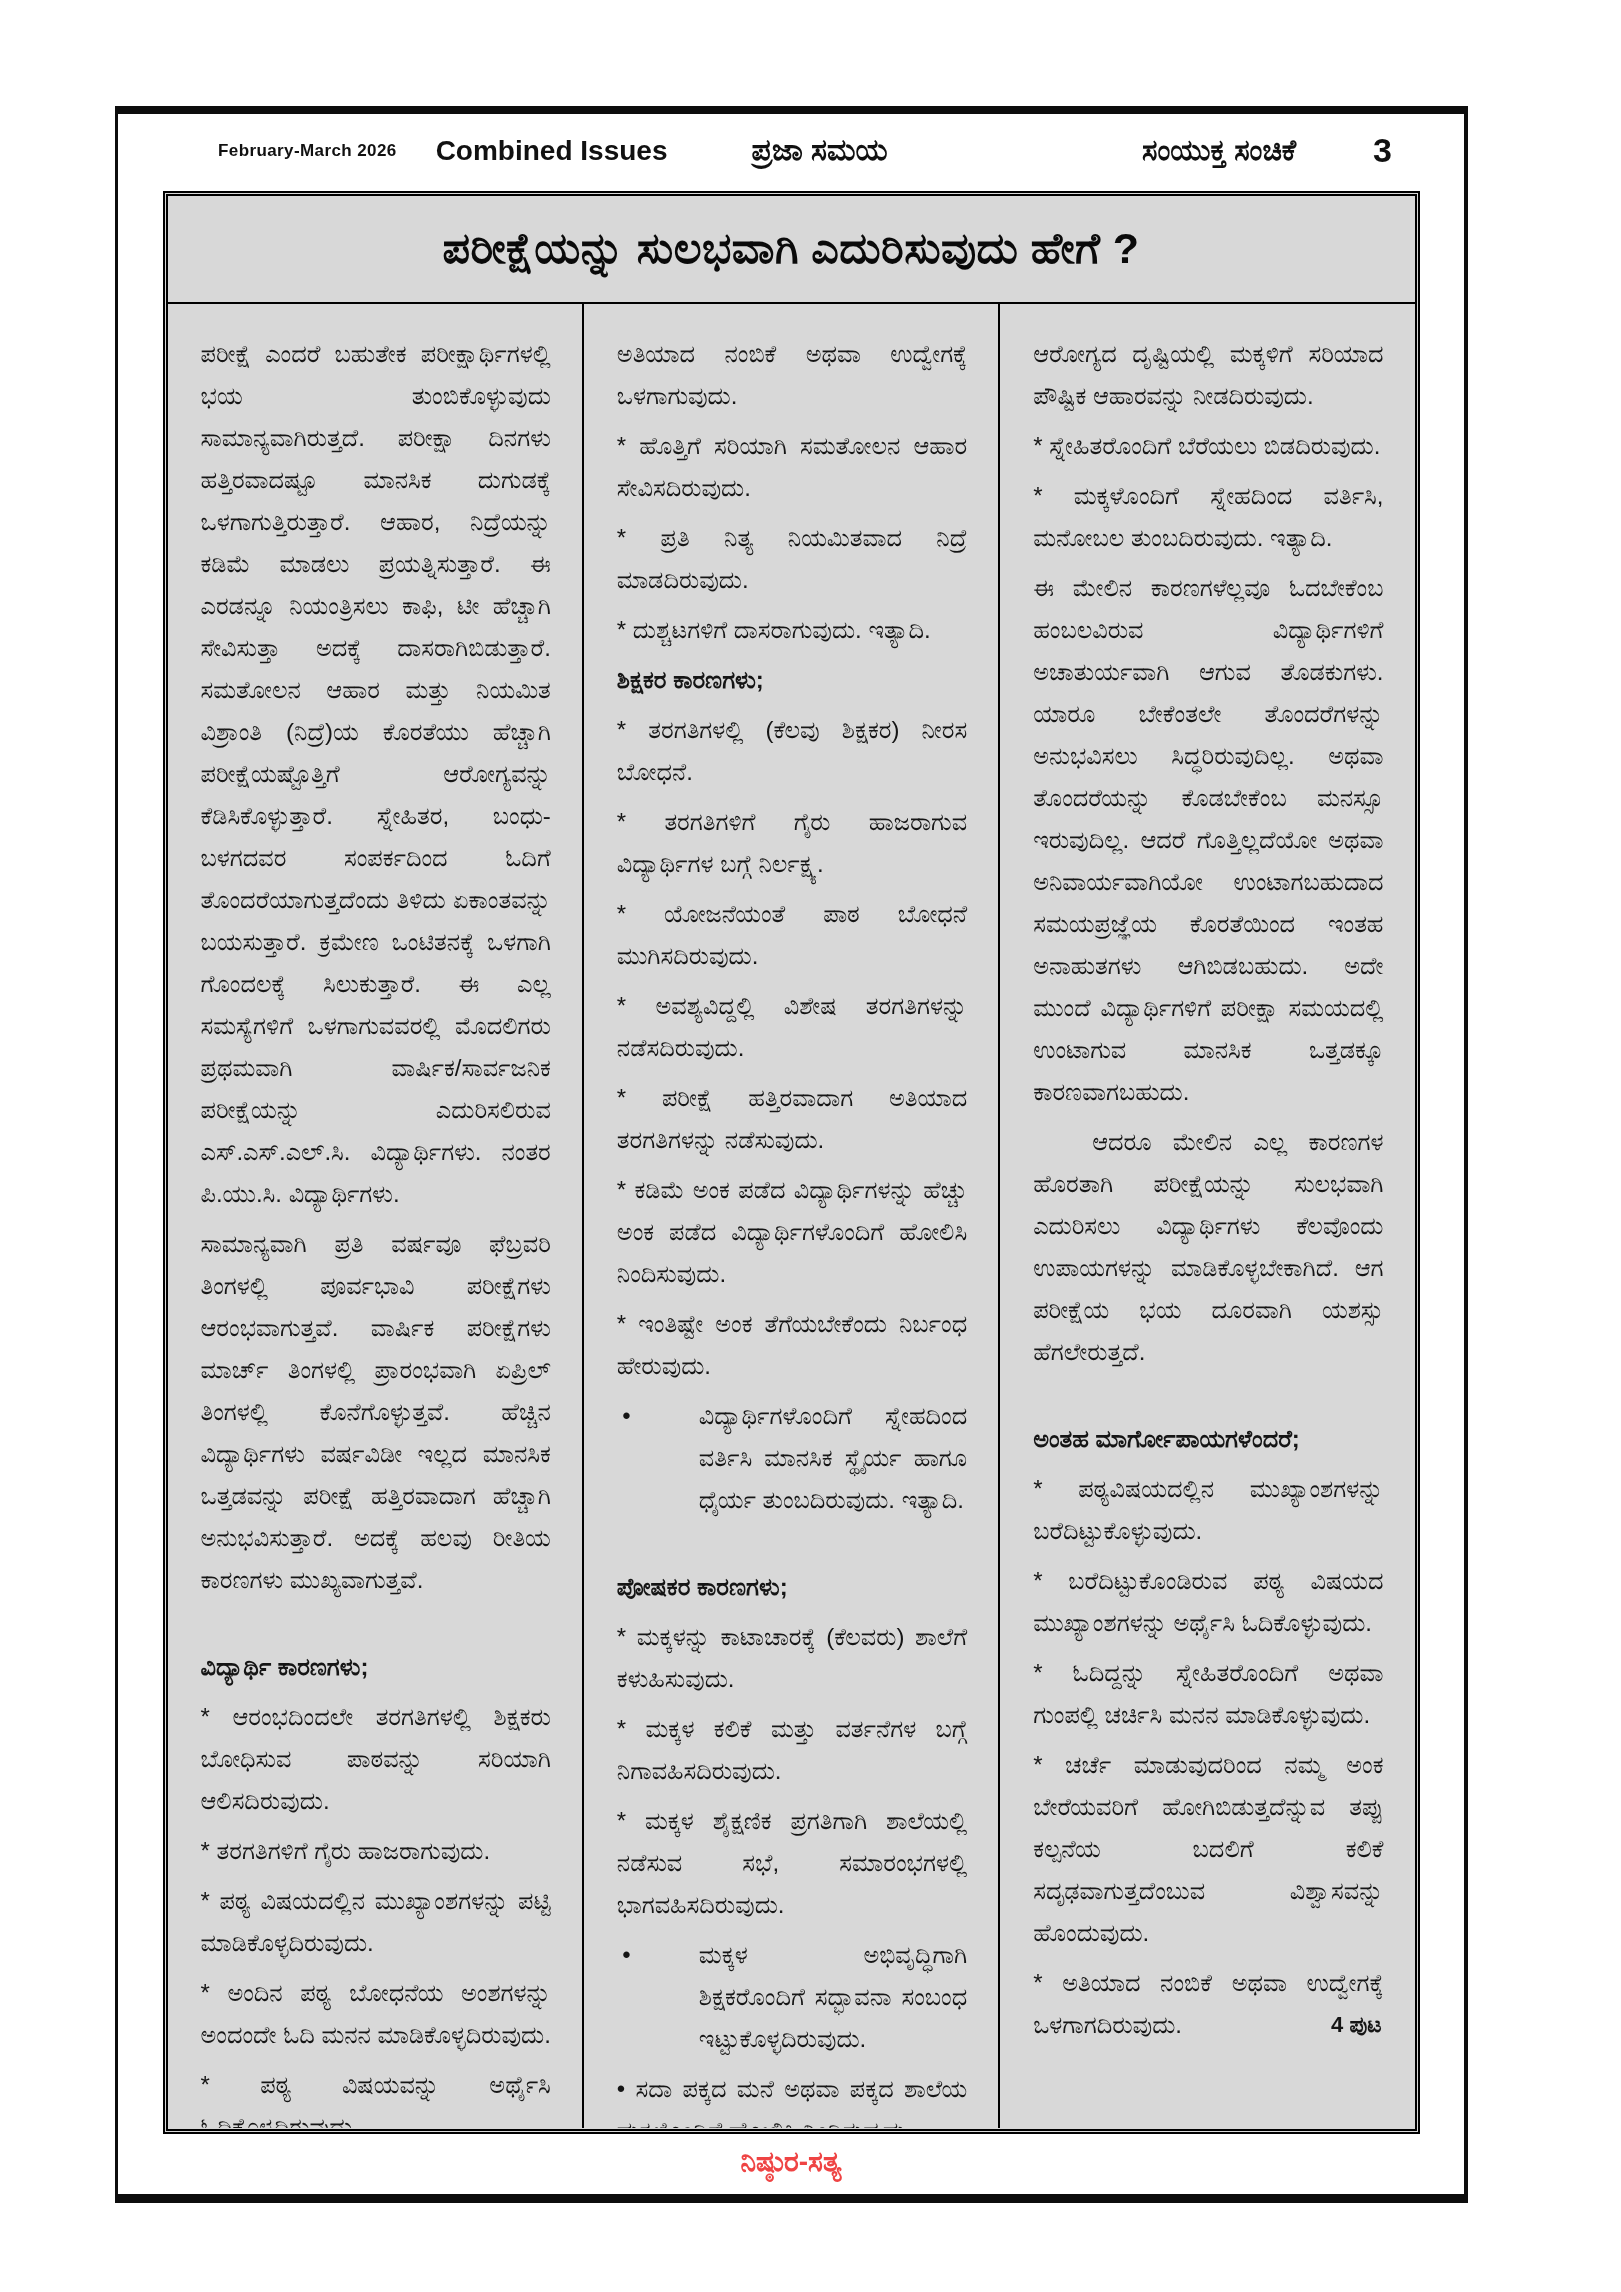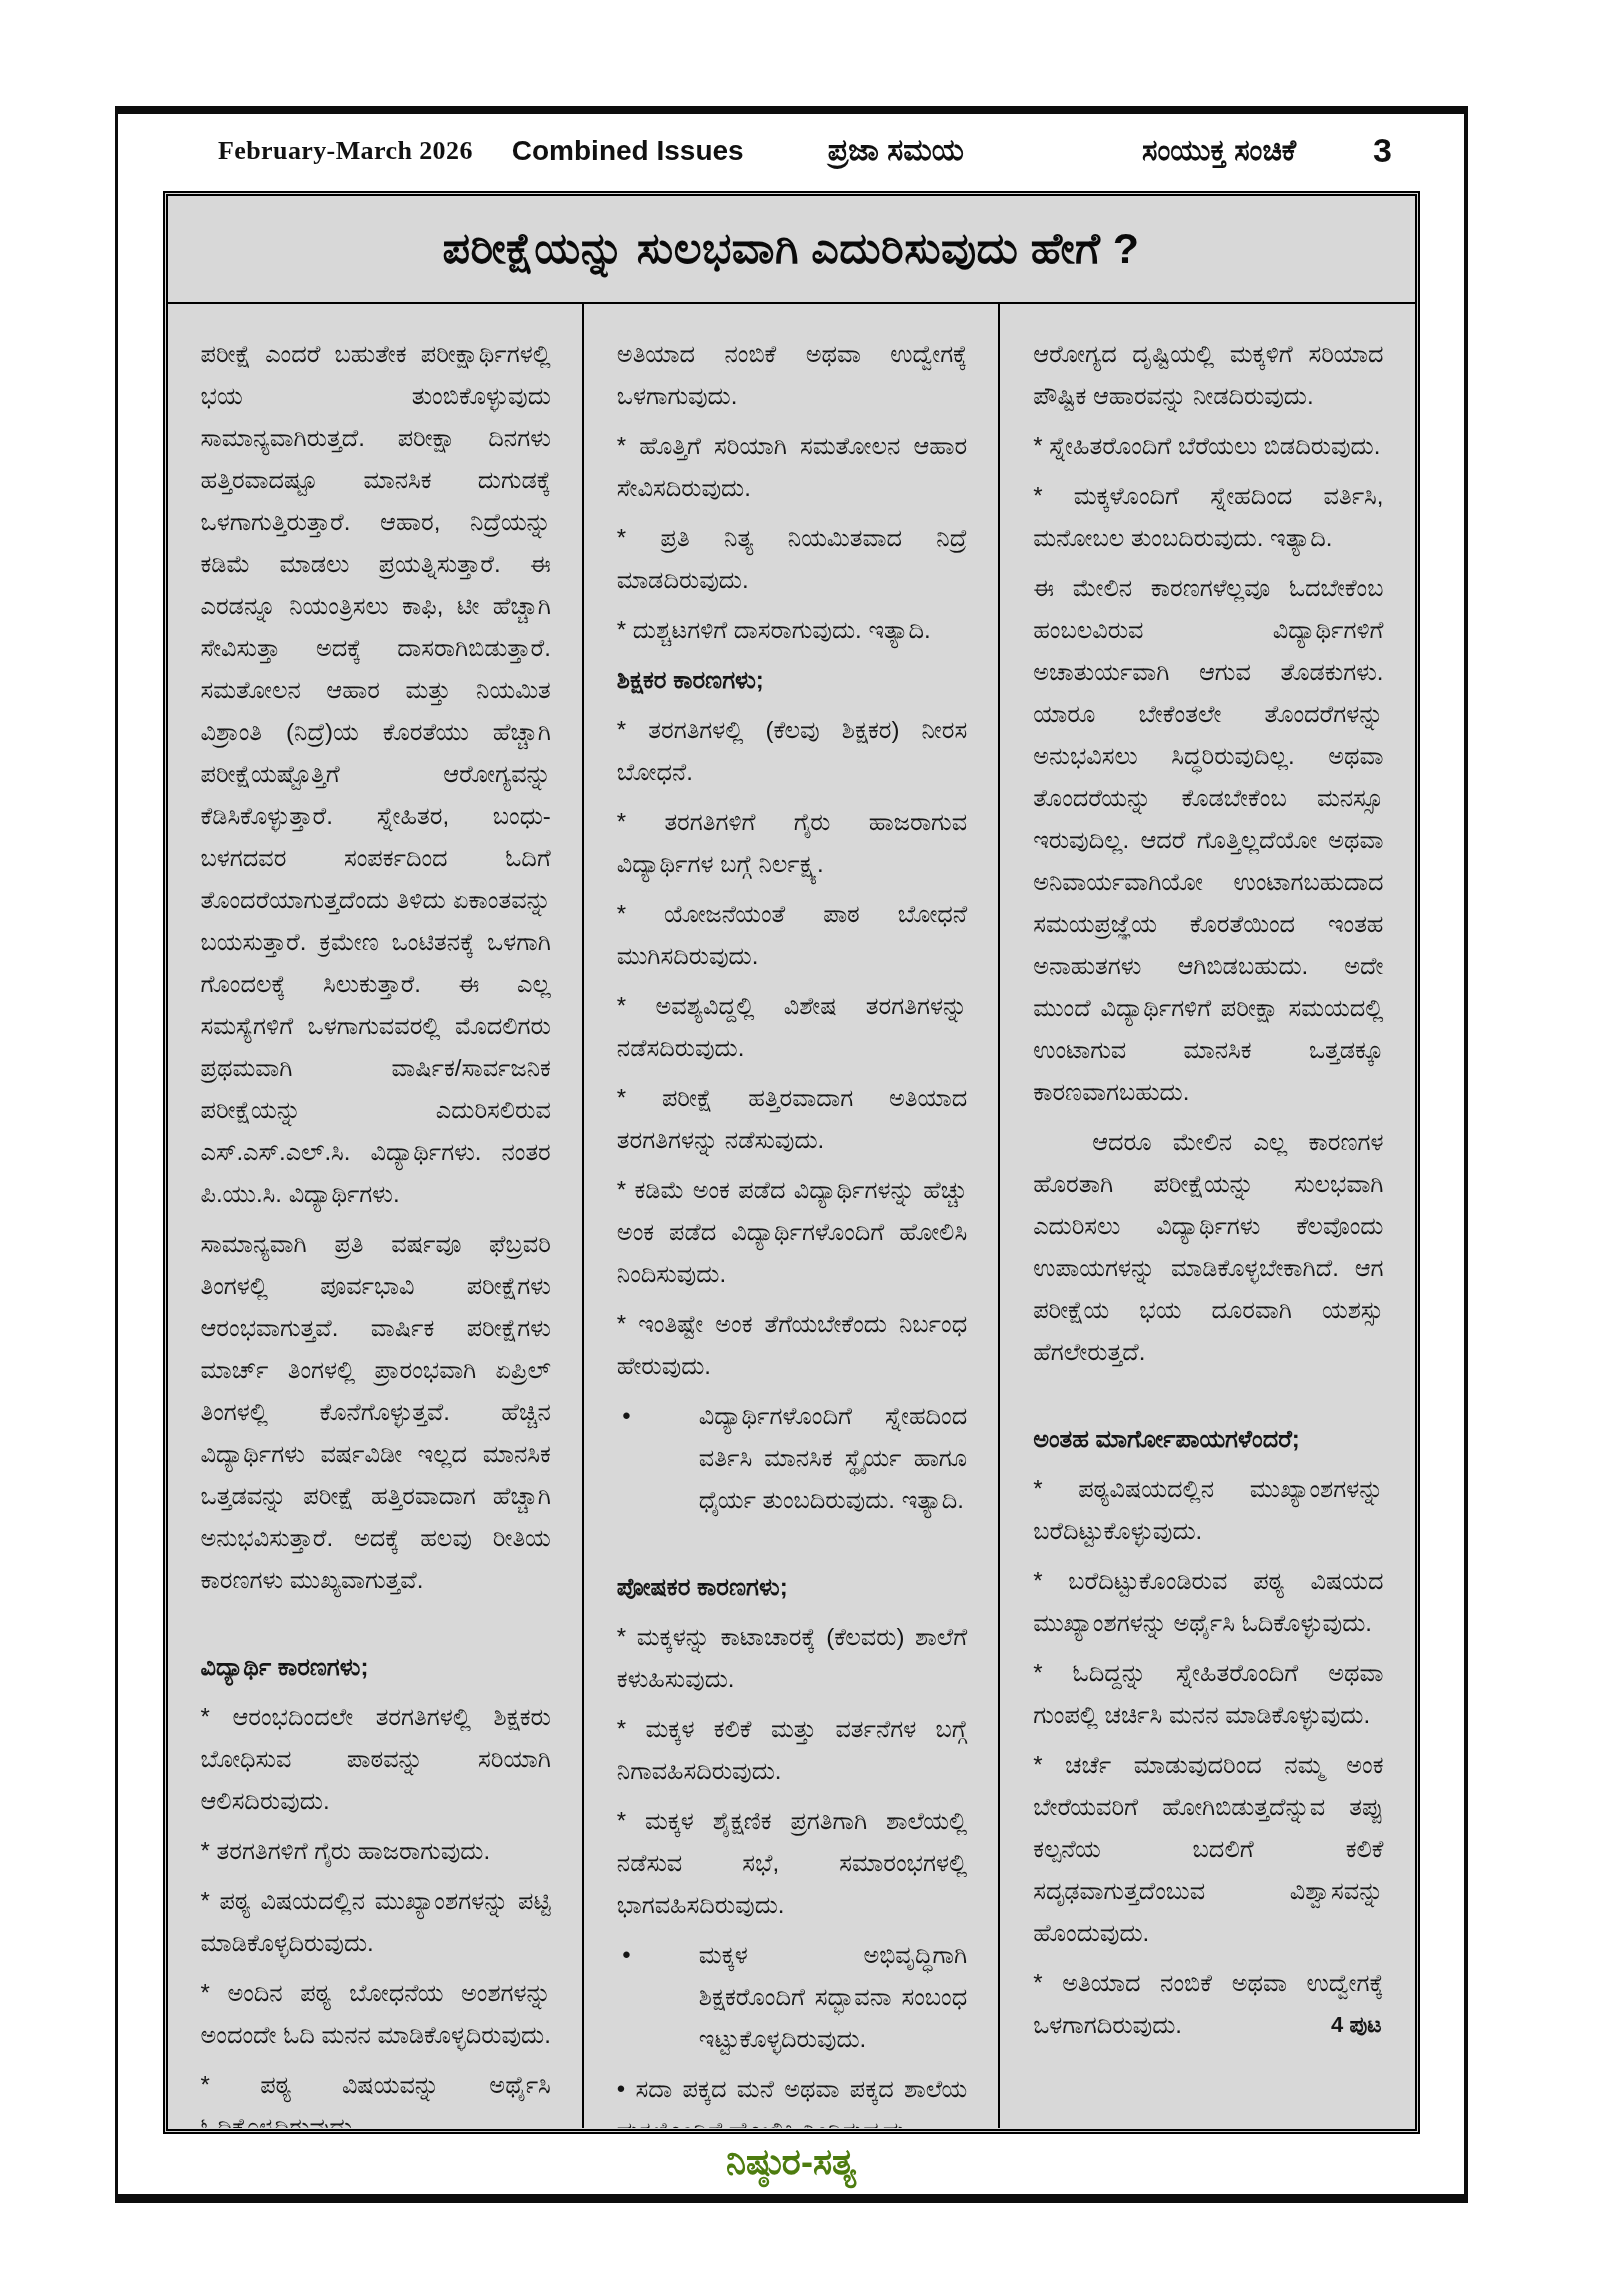--- a/index.html
+++ b/index.html
@@ -31,23 +31,23 @@
   
   .masthead {
     height: 73px;
     display: flex;
     align-items: center;
     padding: 0 72px 0 100px;
     background: #ffffff;
     white-space: nowrap;
   }
   .m-date {
-    font-family: Liberation Serif, serif;
-    font-weight: bold;
-    font-size: 26px;
+    font-family: Liberation Sans, sans-serif;
+    font-weight: bold;
+    font-size: 17px;
     letter-spacing: 0.4px;
   }
   .m-combined {
     margin-left: 39px;
     font-weight: bold;
     font-size: 28px;
   }
   .m-praja {
     margin-left: 84px;
     font-weight: bold;
@@ -128,22 +128,22 @@
   }
   
   .footer {
     height: 57px;
     display: flex;
     align-items: center;
     justify-content: center;
   }
   .footer .motto {
     font-weight: bold;
-    font-size: 36px;
-    color: #4d7c0f;
+    font-size: 28px;
+    color: #ef4444;
   }
 </style>
 </head>
 <body>
 
 <div class="frame">
 
   <div class="masthead">
     <span class="m-date">February-March 2026</span>
     <span class="m-combined">Combined Issues</span>

